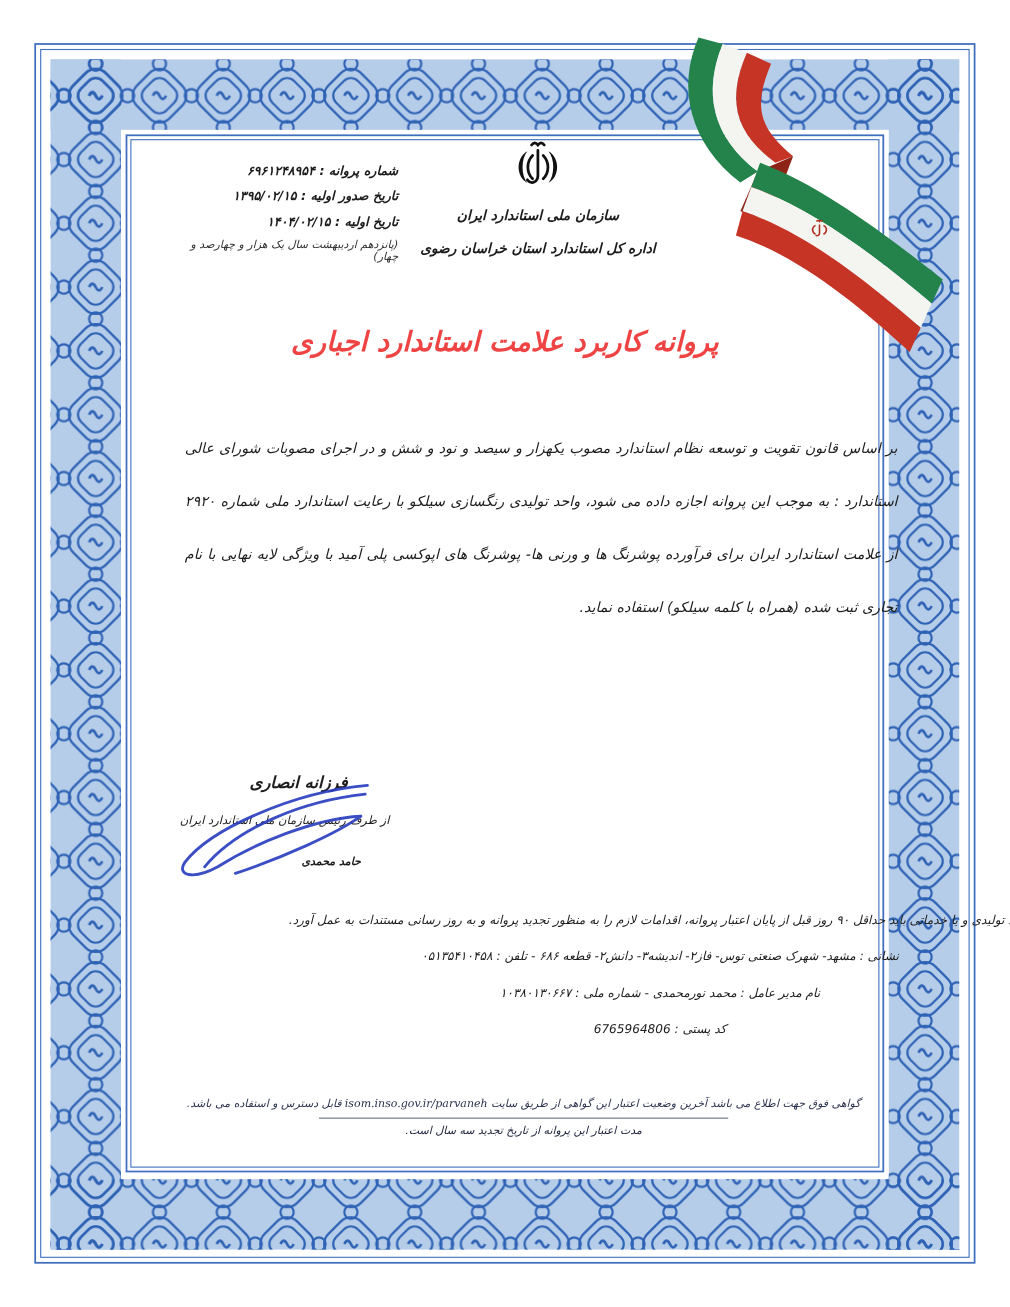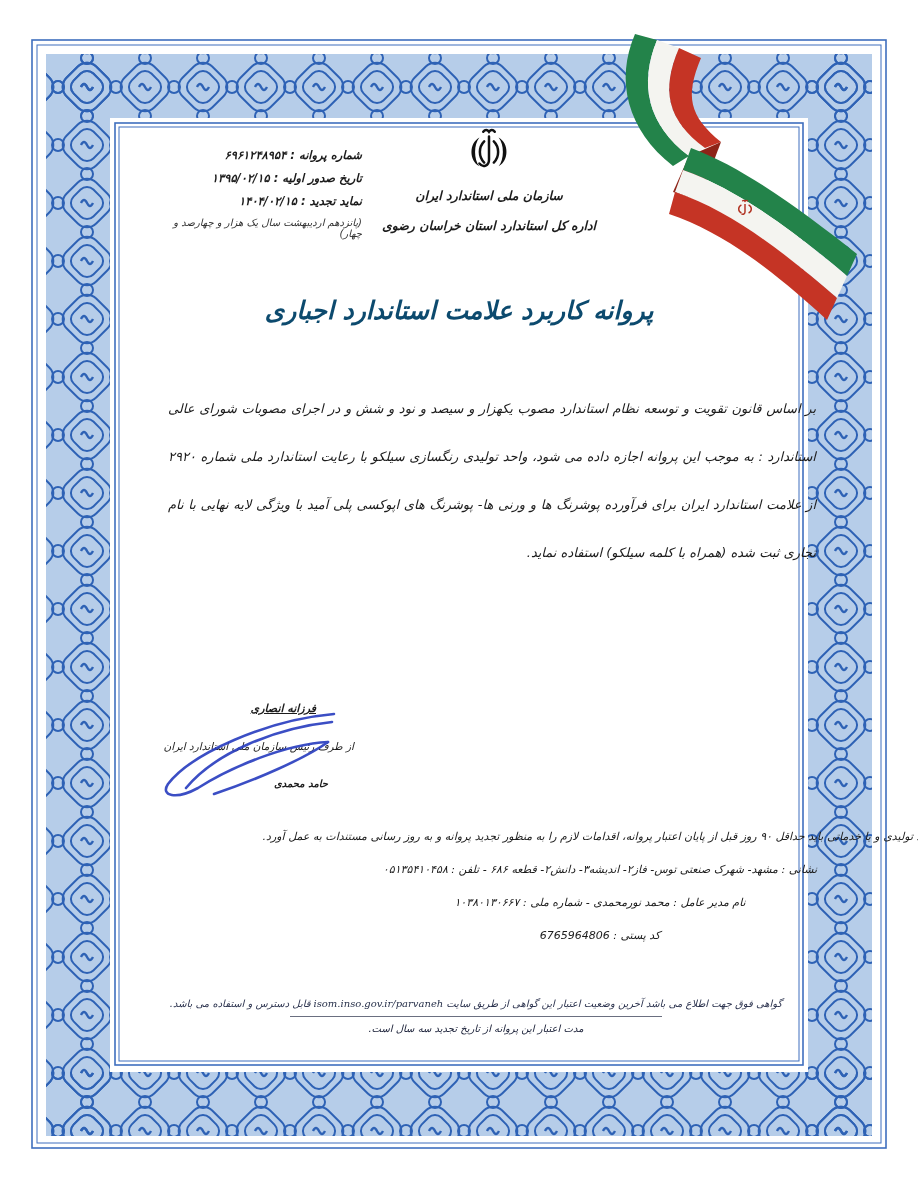--- a/index.html
+++ b/index.html
@@ -29,36 +29,36 @@
     text-align:center;direction:rtl;
   }
   .header .emblem-wrap{width:48px;height:54px;margin:0 auto 10px auto;}
   .header .h-line{font-size:12.5px;font-style:italic;font-weight:bold;margin-bottom:15px;white-space:nowrap;}
 
   
   .doc-title{
     left:0;top:296px;width:918px;
     text-align:center;direction:rtl;
     font-size:25px;font-weight:bold;font-style:italic;
-    color:#0c4a6e;
+    color:#ef4444;
   }
 
   
   .body-text{
     left:148px;top:372px;width:648px;
     direction:rtl;
     text-align:justify;text-align-last:right;
     font-size:13px;font-style:italic;
     line-height:48px;
     margin-left:20px;
   }
 
   
   .signature{left:156px;top:692px;width:200px;height:120px;}
-  .signature .sig-name{position:absolute;right:40px;top:10px;font-size:11px;font-weight:bold;font-style:italic;direction:rtl;white-space:nowrap;text-decoration:underline;}
+  .signature .sig-name{position:absolute;right:40px;top:10px;font-size:15px;font-weight:bold;font-style:italic;direction:rtl;white-space:nowrap;}
   .signature .sig-behalf{position:absolute;right:2px;top:48px;font-size:10.5px;font-style:italic;direction:rtl;white-space:nowrap;}
   .signature .sig-deputy{position:absolute;right:28px;top:86px;font-size:10px;font-weight:bold;font-style:italic;direction:rtl;white-space:nowrap;}
   .signature svg{position:absolute;left:0;top:0;}
 
   
   .details{left:240px;top:820px;width:720px;direction:rtl;}
   .details .d-line{
     display:flex;justify-content:center;
     height:33px;align-items:center;
   }
@@ -134,21 +134,21 @@
   <div class="abs license-block">
     <div class="line">
       <span>شماره پروانه :</span>
       <span>۶۹۶۱۲۴۸۹۵۴</span>
     </div>
     <div class="line">
       <span>تاریخ صدور اولیه :</span>
       <span>۱۳۹۵/۰۲/۱۵</span>
     </div>
     <div class="line">
-      <span>نماید تجدید :</span>
+      <span>تاریخ اولیه :</span>
       <span>۱۴۰۴/۰۲/۱۵</span>
     </div>
     <div class="note">(پانزدهم اردیبهشت سال یک هزار و چهارصد و چهار)</div>
   </div>
 
   <div class="abs header">
     <div class="emblem-wrap">
       <svg width="48" height="54" viewBox="0 0 50 54" aria-hidden="true">
         <g stroke="#111111" fill="none" stroke-width="2.6" stroke-linecap="round">
           <path d="M19 7 q3 -4 6 0 q3 -4 6 0"></path>

